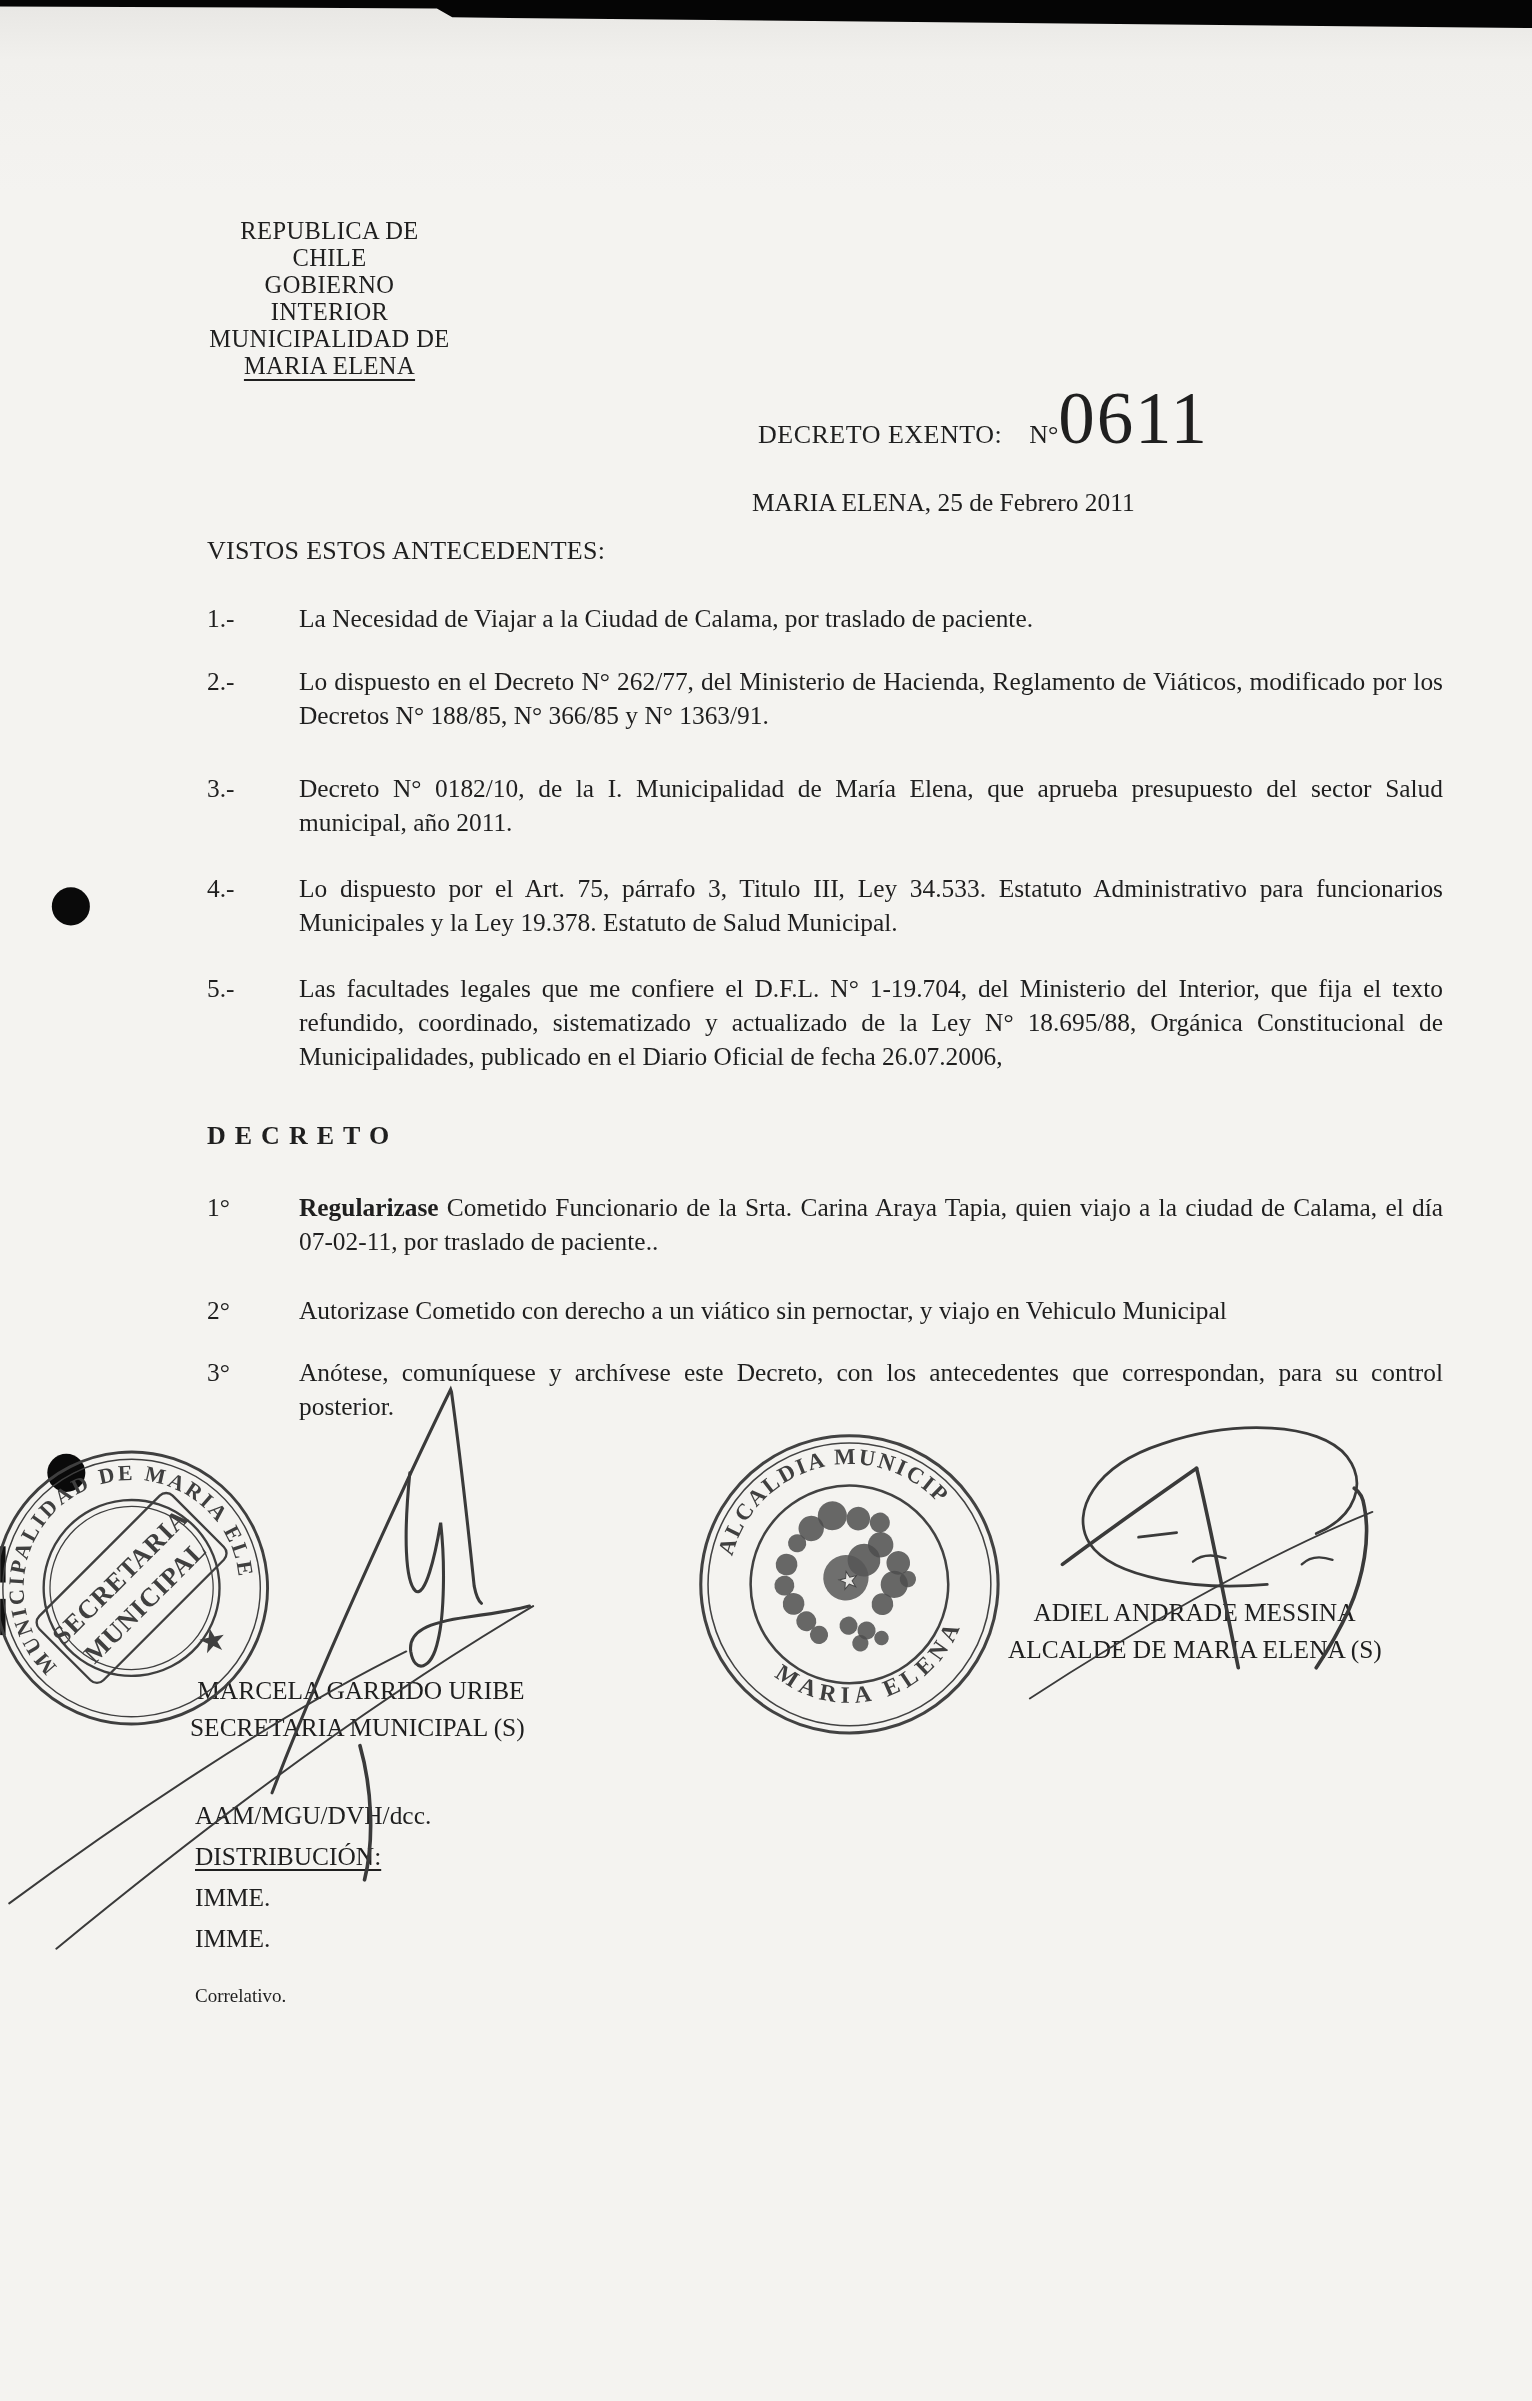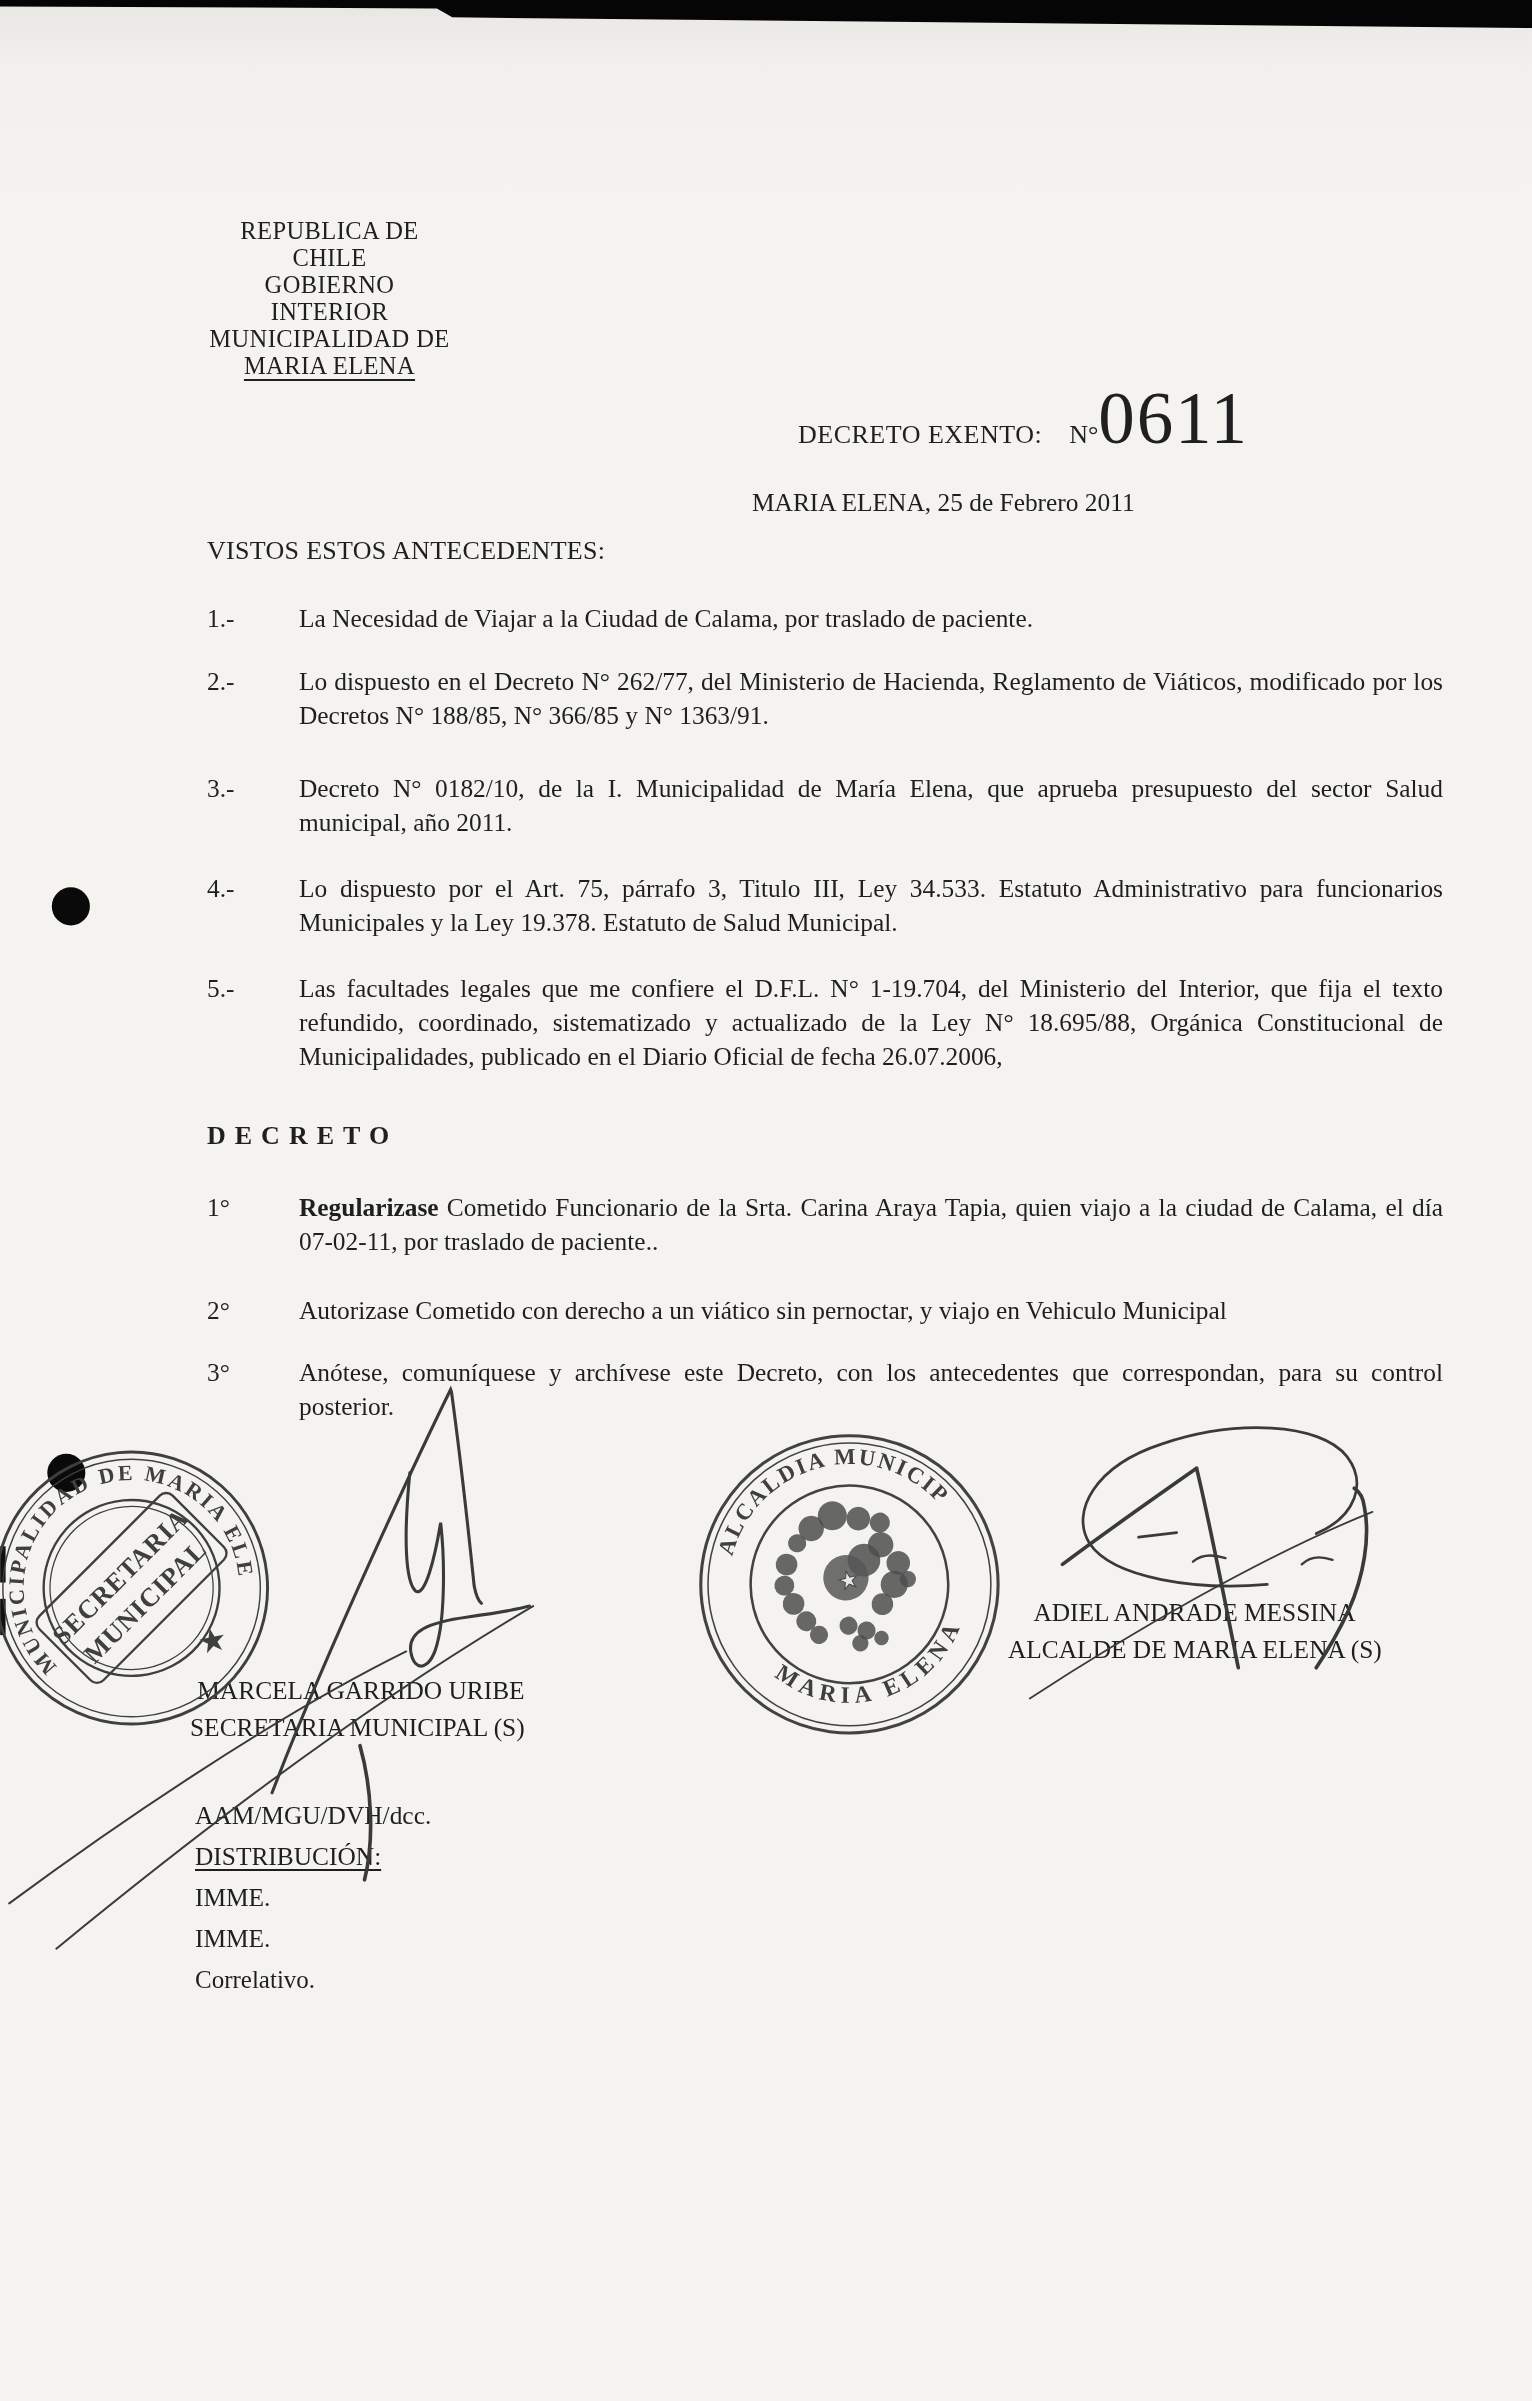--- a/index.html
+++ b/index.html
@@ -9,38 +9,38 @@
     font-family:"Liberation Serif", serif;color:#1f1f1f;
   }
   .topwedge{
     position:absolute;top:0;left:0;width:100%;height:28px;background:#050505;
     clip-path:polygon(0 0,100% 0,100% 100%,29.5% 62%,28.5% 30%,0 23%);
   }
   .letterhead{position:absolute;left:209px;top:217px;width:241px;text-align:center;
     font-size:24.5px;line-height:27px;letter-spacing:0.4px;}
   .letterhead .u{text-decoration:underline;text-decoration-thickness:1.8px;text-underline-offset:4.5px;}
   .decree-line{position:absolute;left:758px;top:390px;display:flex;align-items:baseline;}
-  .decree-label{font-size:26px;letter-spacing:0.5px;margin-left:40px;}
+  .decree-label{font-size:26px;letter-spacing:0.5px;}
   .decree-no-label{font-size:26px;margin-left:27px;}
   .decree-number{font-size:73px;line-height:58px;letter-spacing:1.8px;}
   .place-date{position:absolute;left:752px;top:488px;font-size:25.4px;}
   .vistos-title{position:absolute;left:207px;top:536px;font-size:26px;letter-spacing:0.3px;font-family:Liberation Serif, serif;}
   .item{position:absolute;left:207px;display:flex;}
   .item .n{flex:none;width:92px;font-size:25.4px;line-height:34px;}
   .item .t{width:1144px;font-size:25.4px;line-height:34px;text-align:justify;}
   .decreto-title{position:absolute;left:207px;top:1121px;font-size:26px;font-weight:bold;letter-spacing:9px;}
   .sig-name{position:absolute;font-size:25.4px;line-height:37px;}
   .sig-right{left:1008px;top:1594px;}
   .sig-right .l1{padding-left:25.4px;}
   .sig-left{left:190px;top:1672px;}
   .sig-left .l1{padding-left:7.3px;}
   .footer{position:absolute;left:195px;top:1795px;}
   .footer div{font-size:25.4px;line-height:41px;}
   .footer .dist{text-decoration:underline;text-decoration-thickness:1.8px;text-underline-offset:3.6px;}
-  .footer .small{font-size:25px;}
+  .footer .small{font-size:19px;margin-top:16px;}
   .overlay{position:absolute;left:0;top:0;pointer-events:none;}
   .stamp-text{font-family:"Liberation Serif",serif;font-weight:600;fill:#3f3f3f;}
 </style>
 </head>
 <body>
 
 <div class="page">
 
   <div class="topwedge"></div>
 

